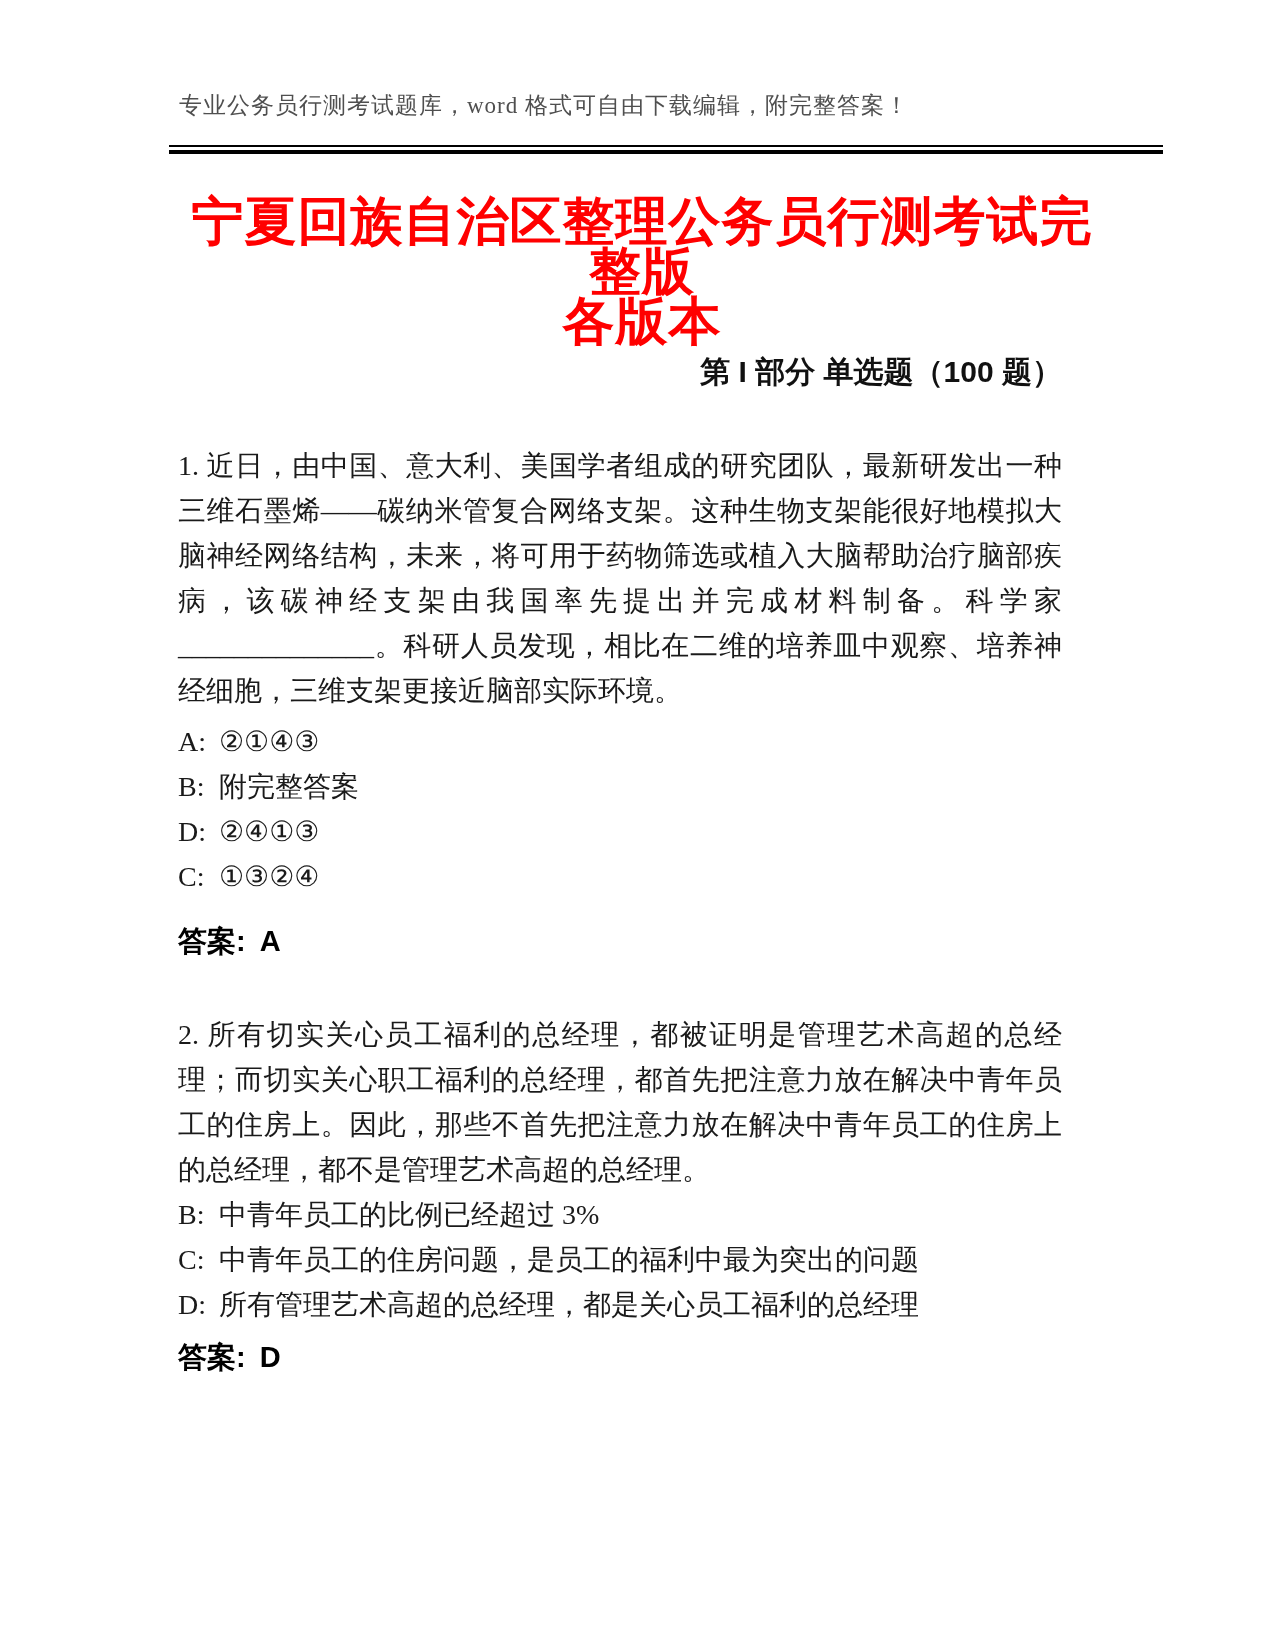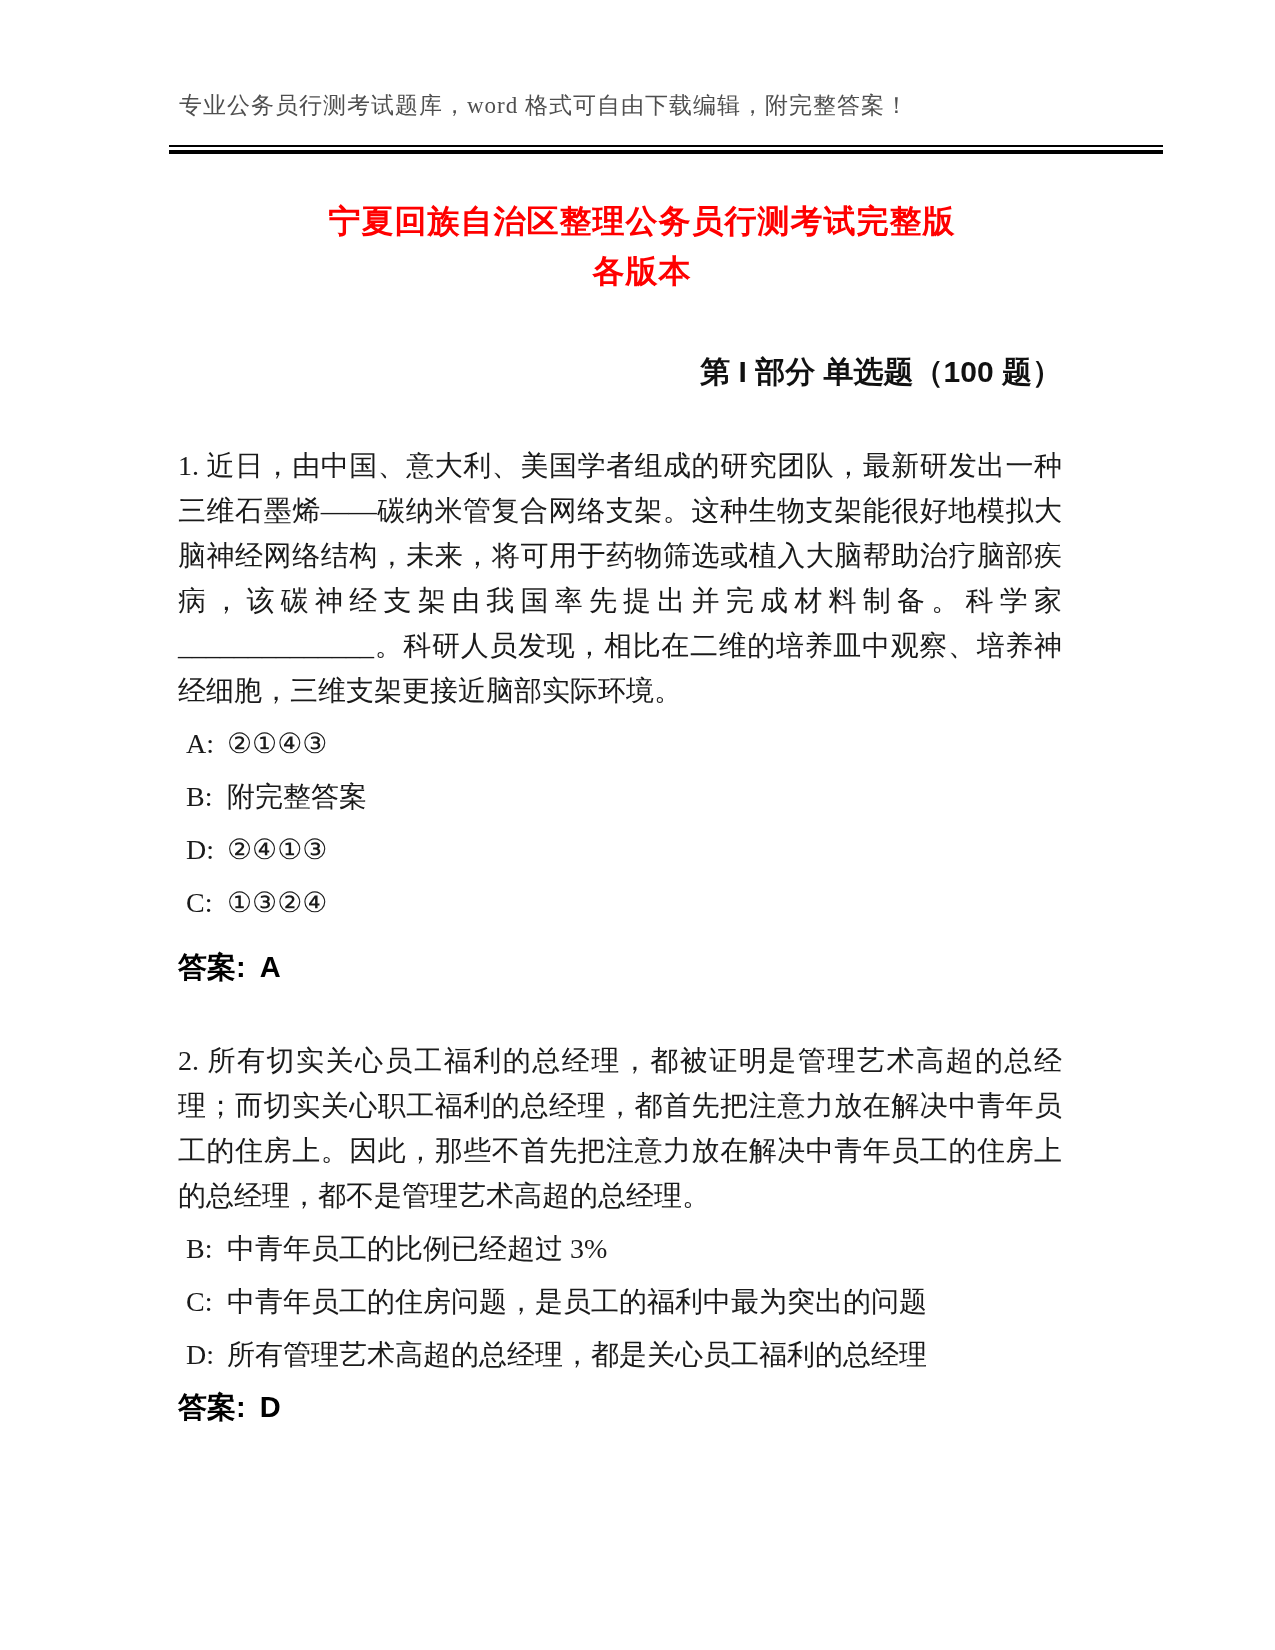--- a/index.html
+++ b/index.html
@@ -34,21 +34,21 @@
   }
   .doc-title {
     position: absolute;
     left: 172px;
     top: 196px;
     width: 940px;
     margin: 0;
     text-align: center;
     font-family: "Liberation Sans", sans-serif;
     font-weight: bold;
-    font-size: 32px;
+    font-size: 52px;
     line-height: 50px;
     letter-spacing: 1px;
   }
   .doc-title .title-line { display: block; }
   .section-heading {
     position: absolute;
     left: 178px;
     top: 349px;
     width: 884px;
     margin: 0;
@@ -67,21 +67,21 @@
     font-size: 28px;
     line-height: 45px;
     text-align: justify;
     text-justify: inter-ideograph;
   }
   .question { margin: 0; }
   .question + .question { margin-top: 48px; }
   .q-text { margin: 0; }
   .options { margin: 0; }
   .options.gap-sm { margin-top: 6px; }
-  .option { margin: 8px; }
+  .option { margin: 0; }
   .opt-label {
     display: inline-block;
     min-width: 34px;
     letter-spacing: 0;
   }
   .answer {
     font-family: "Liberation Sans", sans-serif;
     font-weight: bold;
     font-size: 29px;
     line-height: 45px;

